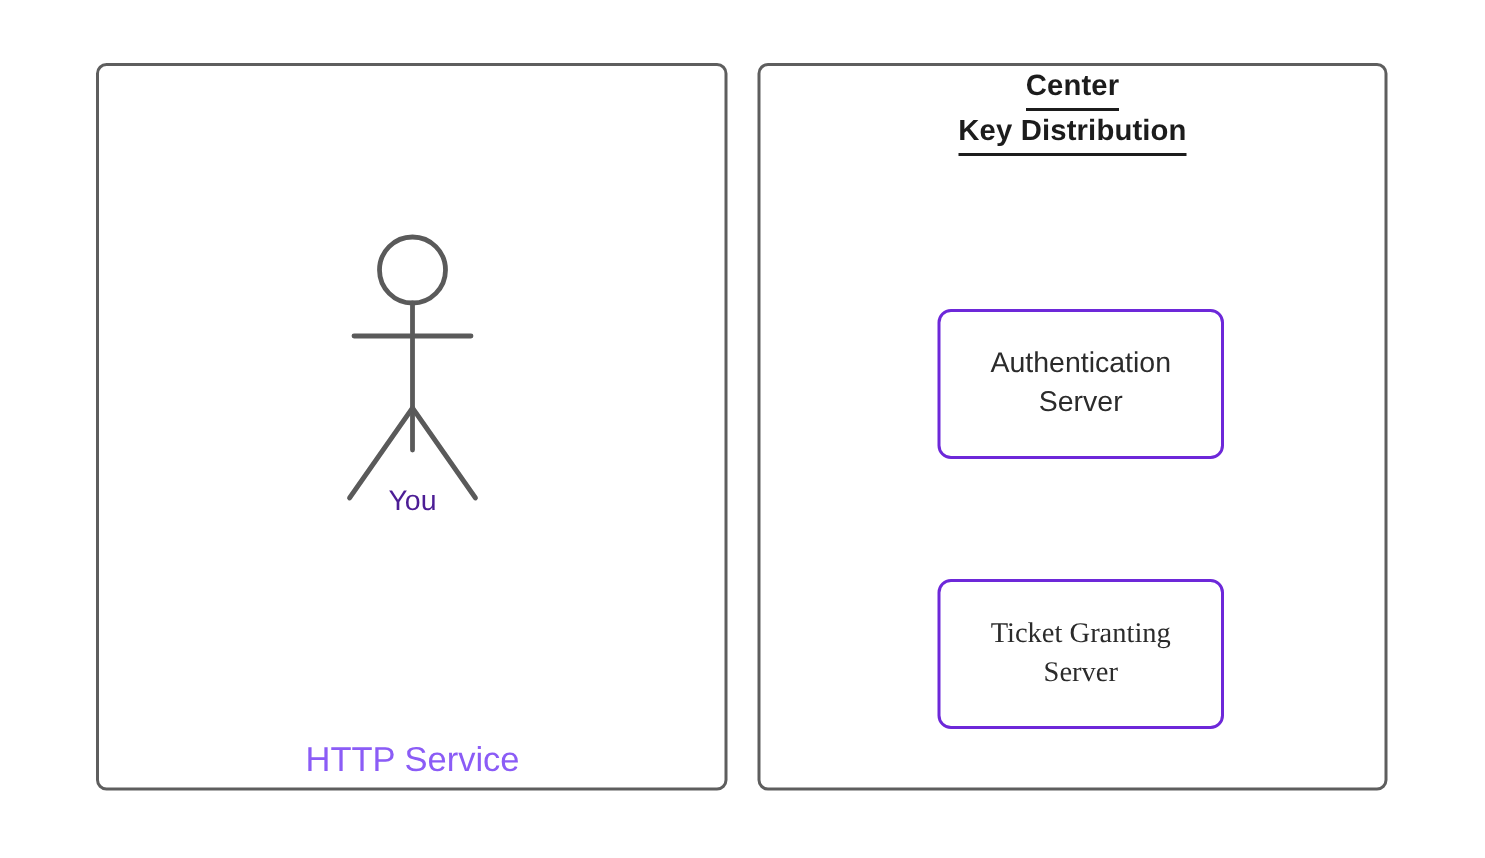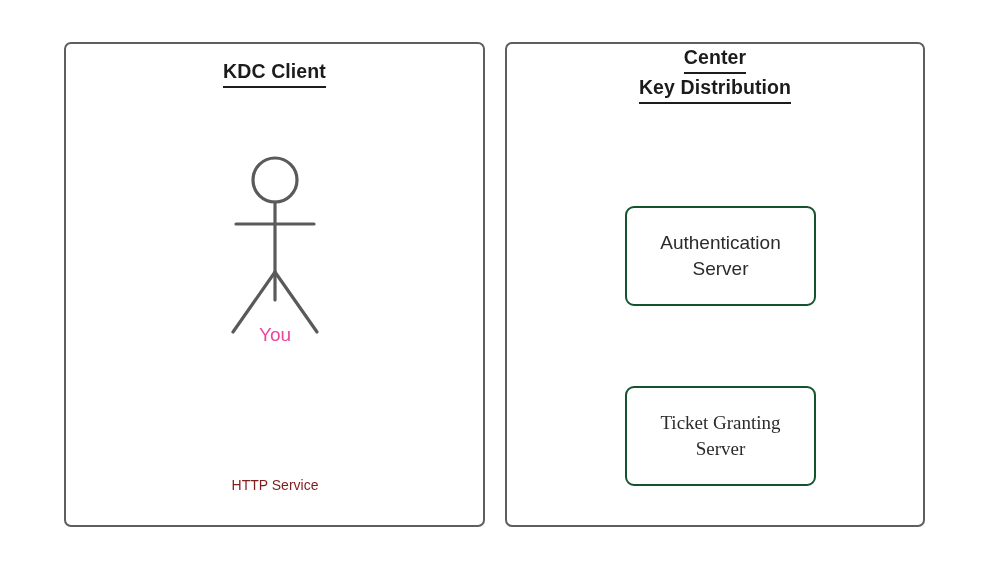--- a/index.html
+++ b/index.html
@@ -76,21 +76,21 @@
   }
   #actor-you svg {
     display: block;
   }
   .actor-label {
     position: absolute;
     left: 0;
     width: 100%;
     text-align: center;
     font-size: 19px;
-    color: #ec4899;
+    color: #4c1d95;
     line-height: 24px;
   }
   #label-you {
     left: 211px;
     top: 323px;
     width: 128px;
   }
 
   
   #icon-http-service {
@@ -105,32 +105,32 @@
   }
   .http-badge-text {
     font-family: "Liberation Sans", sans-serif;
     font-size: 17px;
     font-weight: bold;
     fill: #3a7d2c;
     letter-spacing: -0.2px;
   }
   #label-http-service {
     left: 150px;
-    top: 473px;
+    top: 494px;
     width: 250px;
-    font-size: 14px;
-    color: #7f1d1d;
+    font-size: 23px;
+    color: #8b5cf6;
   }
 
   
   .server-box {
     position: absolute;
     box-sizing: border-box;
     background: #ffffff;
-    border: 2px solid #14532d;
+    border: 2px solid #6d28d9;
     border-radius: 9px;
     display: flex;
     align-items: center;
     justify-content: center;
     text-align: center;
     font-size: 19px;
     color: #2b2b2b;
     line-height: 26px;
     padding: 0 10px;
   }
@@ -151,23 +151,20 @@
     white-space: pre-line;
   }
 </style>
 </head>
 <body>
 
 <div id="canvas">
 
   <div class="panel" id="panel-kdc-client"></div>
 
-  <div class="panel-title" id="title-kdc-client" style="left:64px; width:421px;">
-    <span class="tline">KDC Client</span>
-  </div>
 
   <div id="actor-you">
     <svg width="128" height="235" viewBox="0 0 128 235" xmlns="http://www.w3.org/2000/svg">
       <g stroke="#5a5a5a" stroke-width="3.2" fill="none" stroke-linecap="round">
         <circle cx="64" cy="60" r="22"></circle>
         <line x1="64" y1="82" x2="64" y2="180"></line>
         <line x1="25" y1="104" x2="103" y2="104"></line>
         <line x1="64" y1="152" x2="22" y2="212"></line>
         <line x1="64" y1="152" x2="106" y2="212"></line>
       </g>

